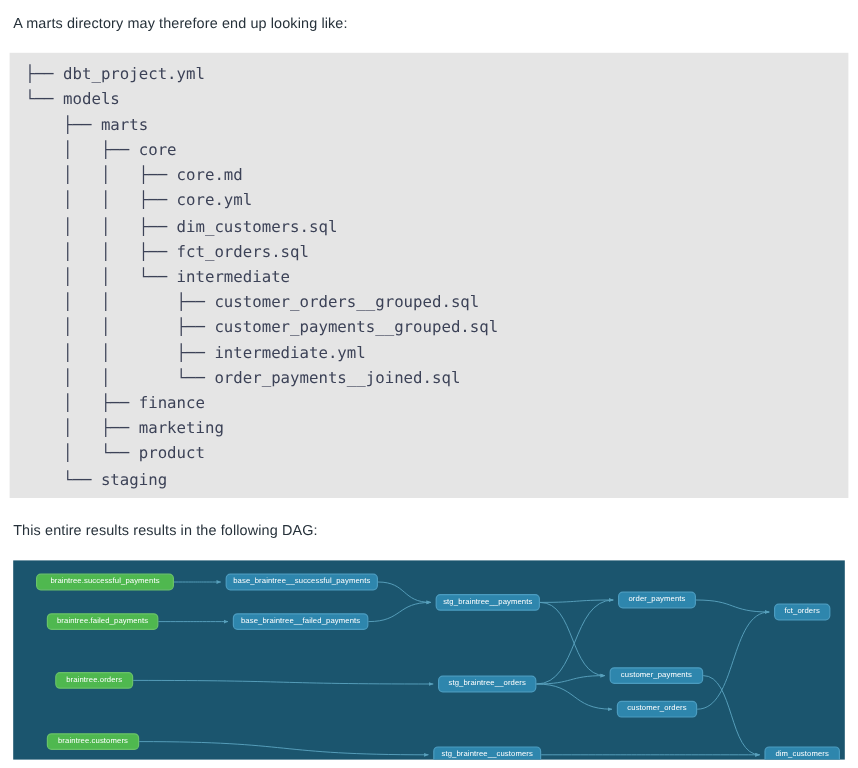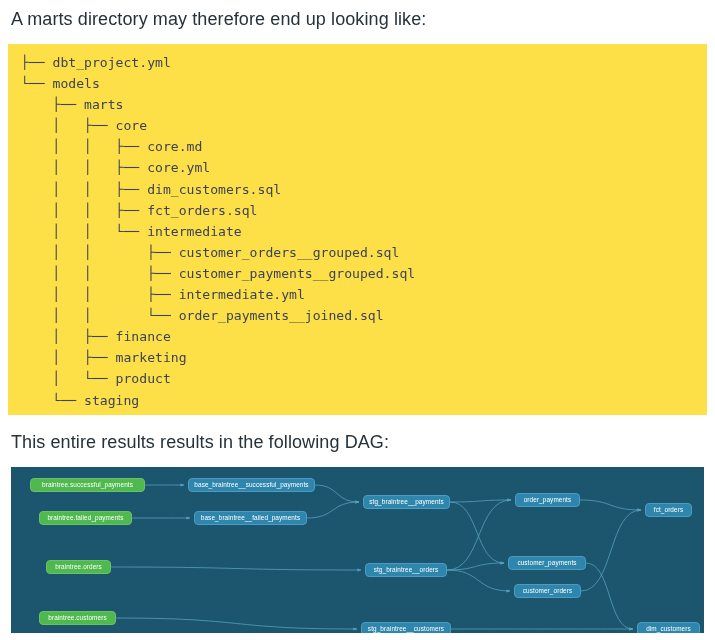--- a/index.html
+++ b/index.html
@@ -17,37 +17,37 @@
   .page {
     position: relative;
     width: 715px;
     height: 640px;
   }
 
   
   .para {
     position: absolute;
     left: 11px;
-    font-size: 18px;
+    font-size: 12px;
     line-height: 16px;
     color: #26313a;
     letter-spacing: 0.1px;
     white-space: nowrap;
   }
   .para-1 { top: 11px; }
   .para-2 { top: 434px; }
 
   
   .codeblock {
     position: absolute;
     left: 8px;
     top: 44px;
     width: 699px;
     height: 371px;
-    background: #fde047;
+    background: #e5e5e5;
     box-sizing: border-box;
     padding: 8px 0 0 13px;
     overflow: hidden;
   }
   .codeblock pre {
     margin: 0;
     font-family: "DejaVu Sans Mono", "Liberation Mono", monospace;
     font-size: 13.1px;
     line-height: 21.1px;
     color: #3c4257;

